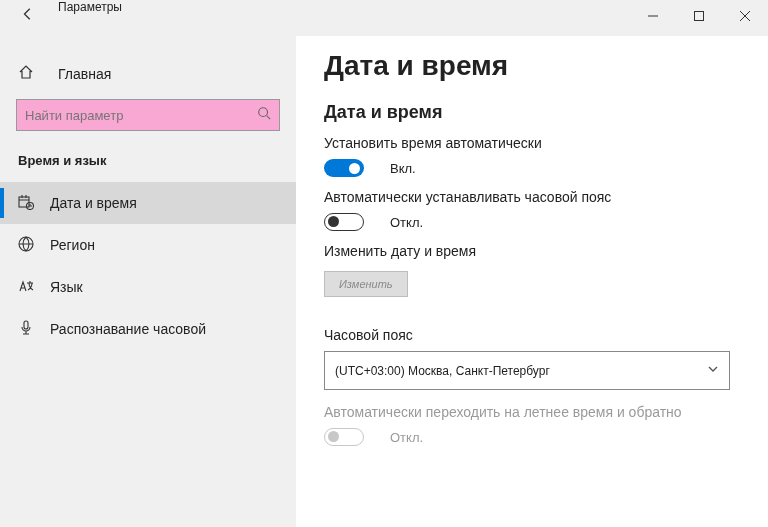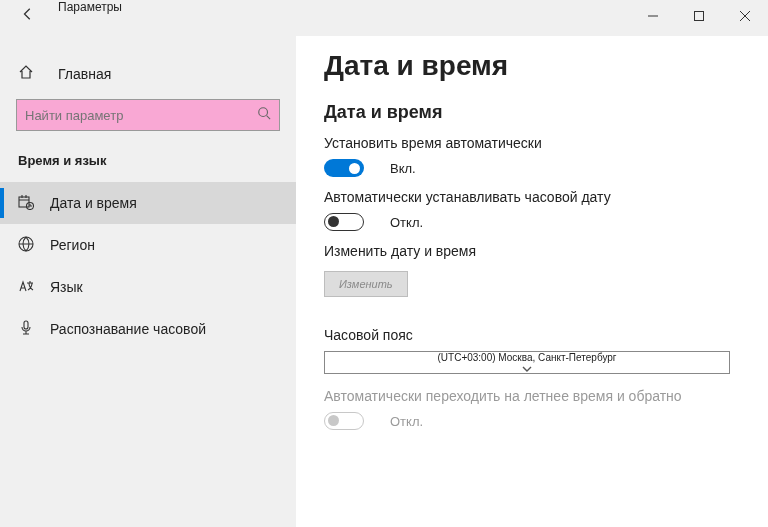--- a/index.html
+++ b/index.html
@@ -34,21 +34,21 @@
   .toggle .knob { width:11px; height:11px; border-radius:50%; position:absolute; top:3.5px; }
   .toggle.on { background:#0078d7; }
   .toggle.on .knob { right:4px; background:#fff; }
   .toggle.off { background:#fff; border:1.5px solid #333; }
   .toggle.off .knob { left:3px; top:2px; background:#333; }
   .toggle.disabled { background:#fff; border:1.5px solid #c8c8c8; cursor:default; }
   .toggle.disabled .knob { left:3px; top:2px; background:#c8c8c8; }
   .toggle-state { font-size:13px; }
   .toggle-state.disabled { color:#9a9a9a; }
   .change-btn { margin-top:4px; margin-bottom:18px; border:1px solid #bdbdbd; background:#ddd; color:#8a8a8a; font-size:11px; padding:6px 14px; cursor:default;font-style:italic; }
-  .dropdown { margin-top:8px; border:1px solid #888; height:23px; width: 406px; display:flex; align-items:center; justify-content:space-between; padding:0 10px; font-size:10px; cursor:pointer; background:#fff; margin-bottom:14px;flex-direction:column; }
+  .dropdown { margin-top:8px; border:1px solid #888; height:39px; width: 406px; display:flex; align-items:center; justify-content:space-between; padding:0 10px; font-size:12px; cursor:pointer; background:#fff; margin-bottom:14px; }
   .dropdown svg { width:12px; height:12px; stroke:#555; fill:none; stroke-width:1.4; }
 </style>
 </head>
 <body>
 
 <div class="titlebar">
   <div class="back-btn">
     <svg viewBox="0 0 16 16">
         <path d="M10 2 L4 8 L10 14"></path>
       </svg>
@@ -126,21 +126,21 @@
     <div class="section-title">Дата и время</div>
 
     <div class="setting-label">Установить время автоматически</div>
     <div class="toggle-row">
       <div class="toggle on">
           <div class="knob"></div>
         </div>
       <div class="toggle-state">Вкл.</div>
     </div>
 
-    <div class="setting-label">Автоматически устанавливать часовой дату</div>
+    <div class="setting-label">Автоматически устанавливать часовой пояс</div>
     <div class="toggle-row">
       <div class="toggle off">
           <div class="knob"></div>
         </div>
       <div class="toggle-state">Откл.</div>
     </div>
 
     <div class="setting-label">Изменить дату и время</div>
     <button class="change-btn" disabled="">Изменить</button>
 

